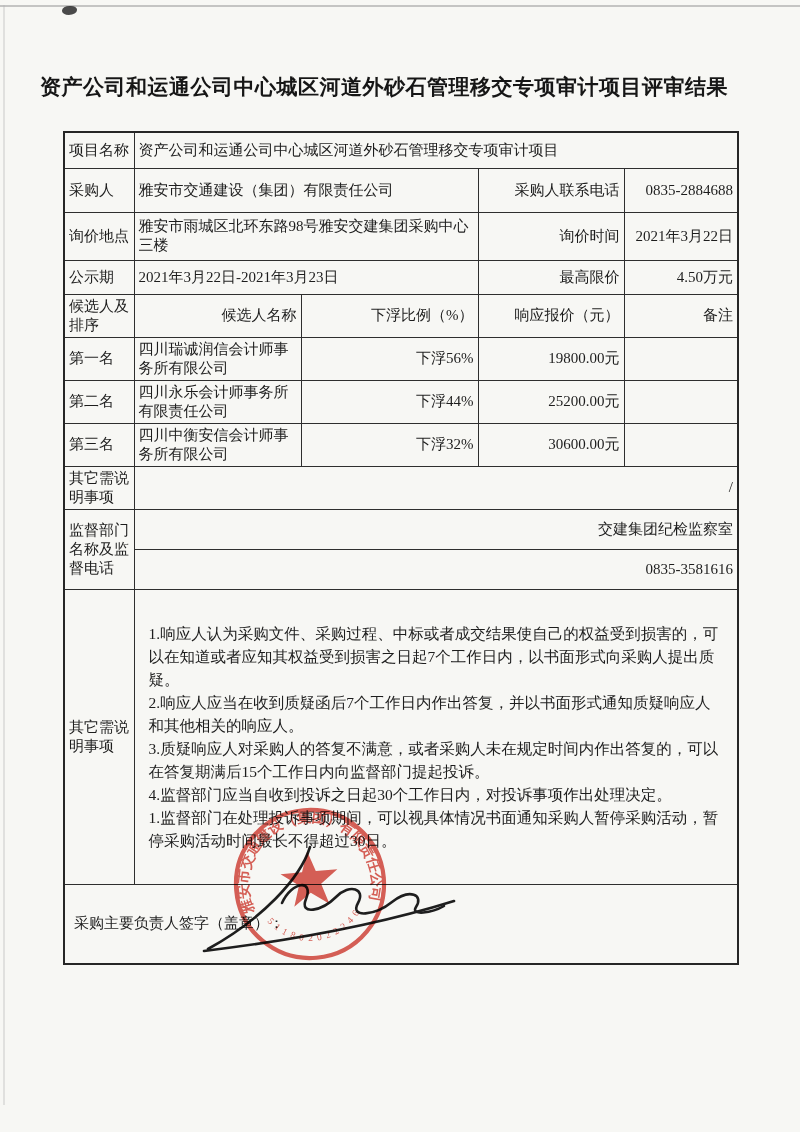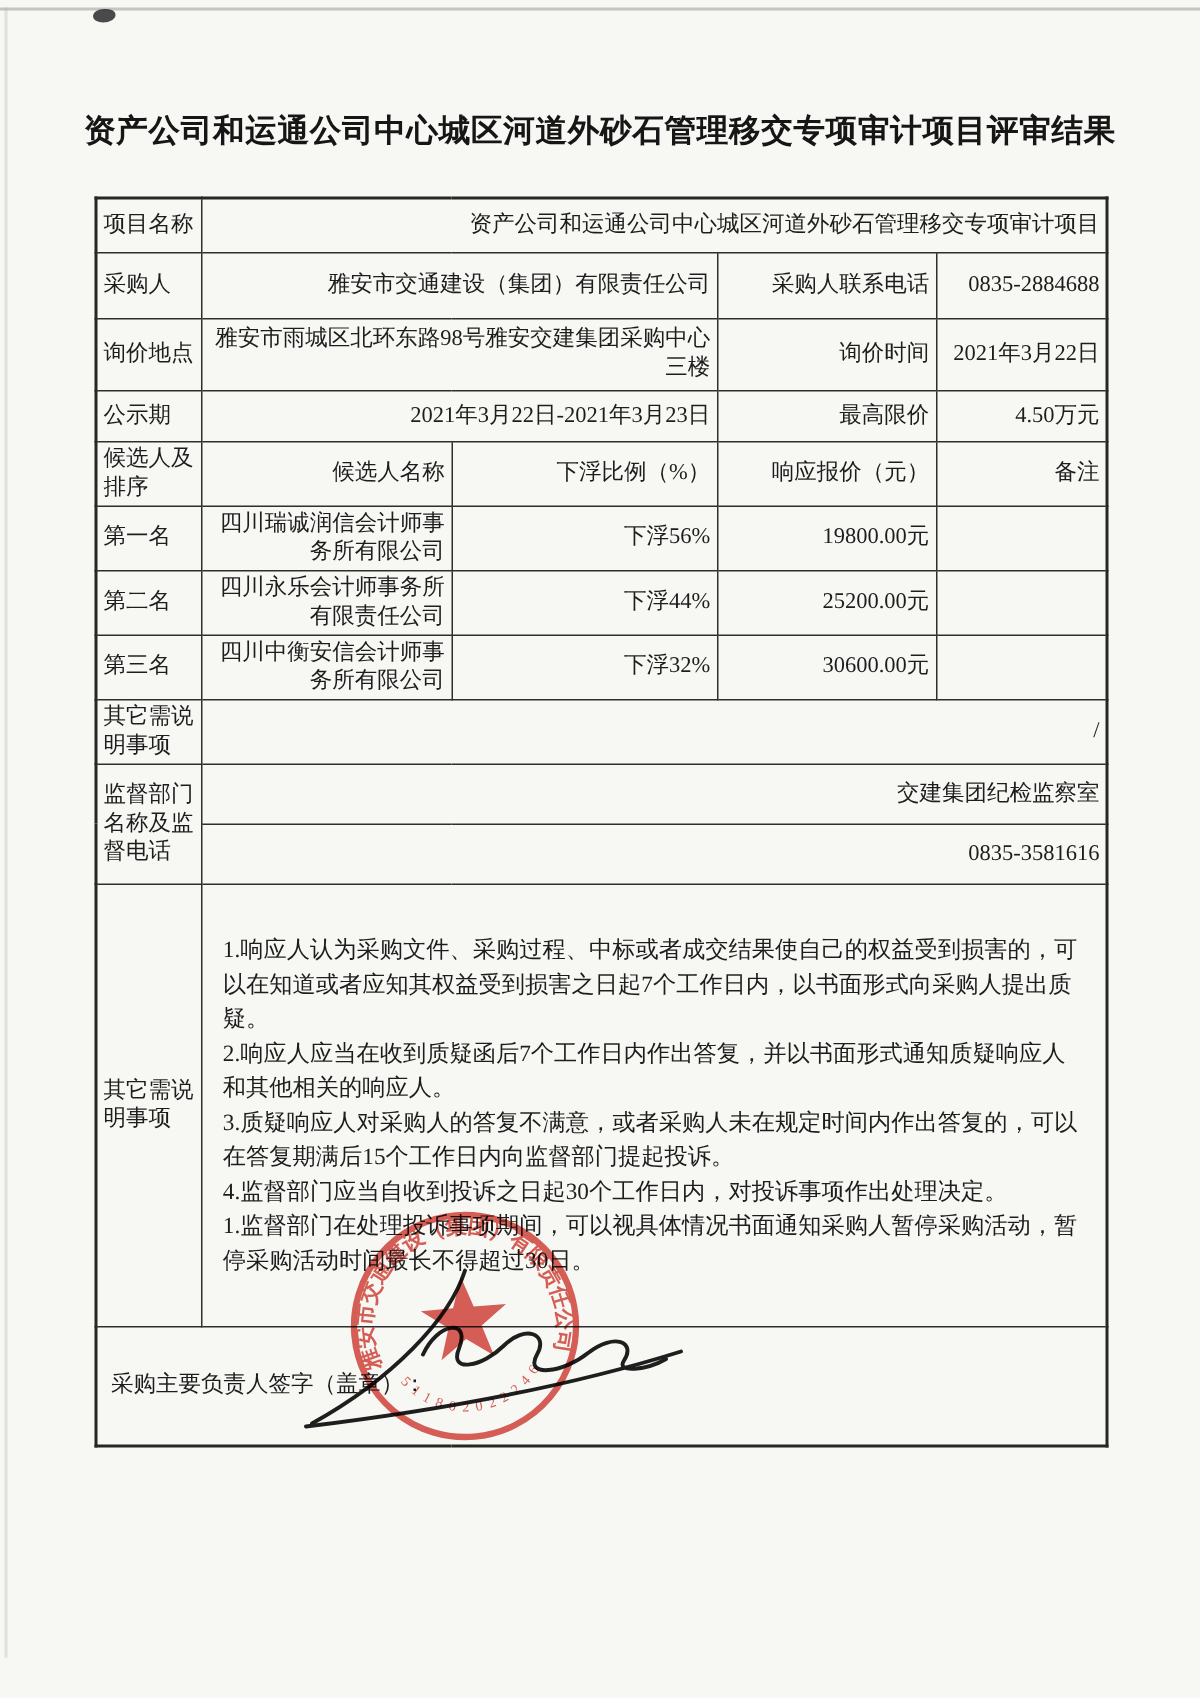--- a/index.html
+++ b/index.html
@@ -9,29 +9,29 @@
     font-family:"Liberation Serif","DejaVu Serif",serif;
     color:#1d1d1d;
     position:relative;
     overflow:hidden;
   }
   
   .scan-top-line{position:absolute;top:5px;left:0;width:100%;height:2px;background:#9a9a9a;opacity:.55;}
   .scan-left-line{position:absolute;top:5px;left:3px;width:2px;height:1100px;background:#b5b5b5;opacity:.35;}
   .scan-blob{position:absolute;top:6px;left:62px;width:15px;height:9px;background:#2c2c2c;border-radius:50% 40% 55% 45%;opacity:.85;}
 
-  .doc-title{position:absolute;top:72px;left:40px;width:720px;text-align:center;
+  .doc-title{position:absolute;top:72px;left:40px;width:720px;text-align:left;
     font-weight:bold;font-size:21px;line-height:30px;letter-spacing:.5px;color:#161616;}
 
   table.main{position:absolute;left:63px;top:131px;width:674px;border-collapse:collapse;table-layout:fixed;border-radius:15px;}
   table.main td{border:1.6px solid #2e2e2e;font-size:15px;line-height:19px;padding:2px 4px;
     vertical-align:middle;word-break:break-all;}
   table.main{border:2px solid #262626;}
   td.lbl{text-align:left;padding-left:5px;}
-  td.val-left{text-align:right;padding-left:7px;}
+  td.val-left{text-align:left;padding-left:7px;}
   td.ctr{text-align:right;}
   .obj-cell{padding:8px 14px !important;margin-left:33px;}
   .obj-cell p{margin:0;font-size:15.5px;line-height:23px;text-align:left;word-break:break-all;}
   .sign-cell{text-align:left;padding-left:9px !important;font-size:15.5px;}
 
   
   .stamp{position:absolute;left:225px;top:799px;width:170px;height:170px;
     transform:rotate(-5deg);mix-blend-mode:multiply;opacity:.85;}
   .signature{position:absolute;left:190px;top:845px;width:290px;height:110px;mix-blend-mode:multiply;}
 </style>

